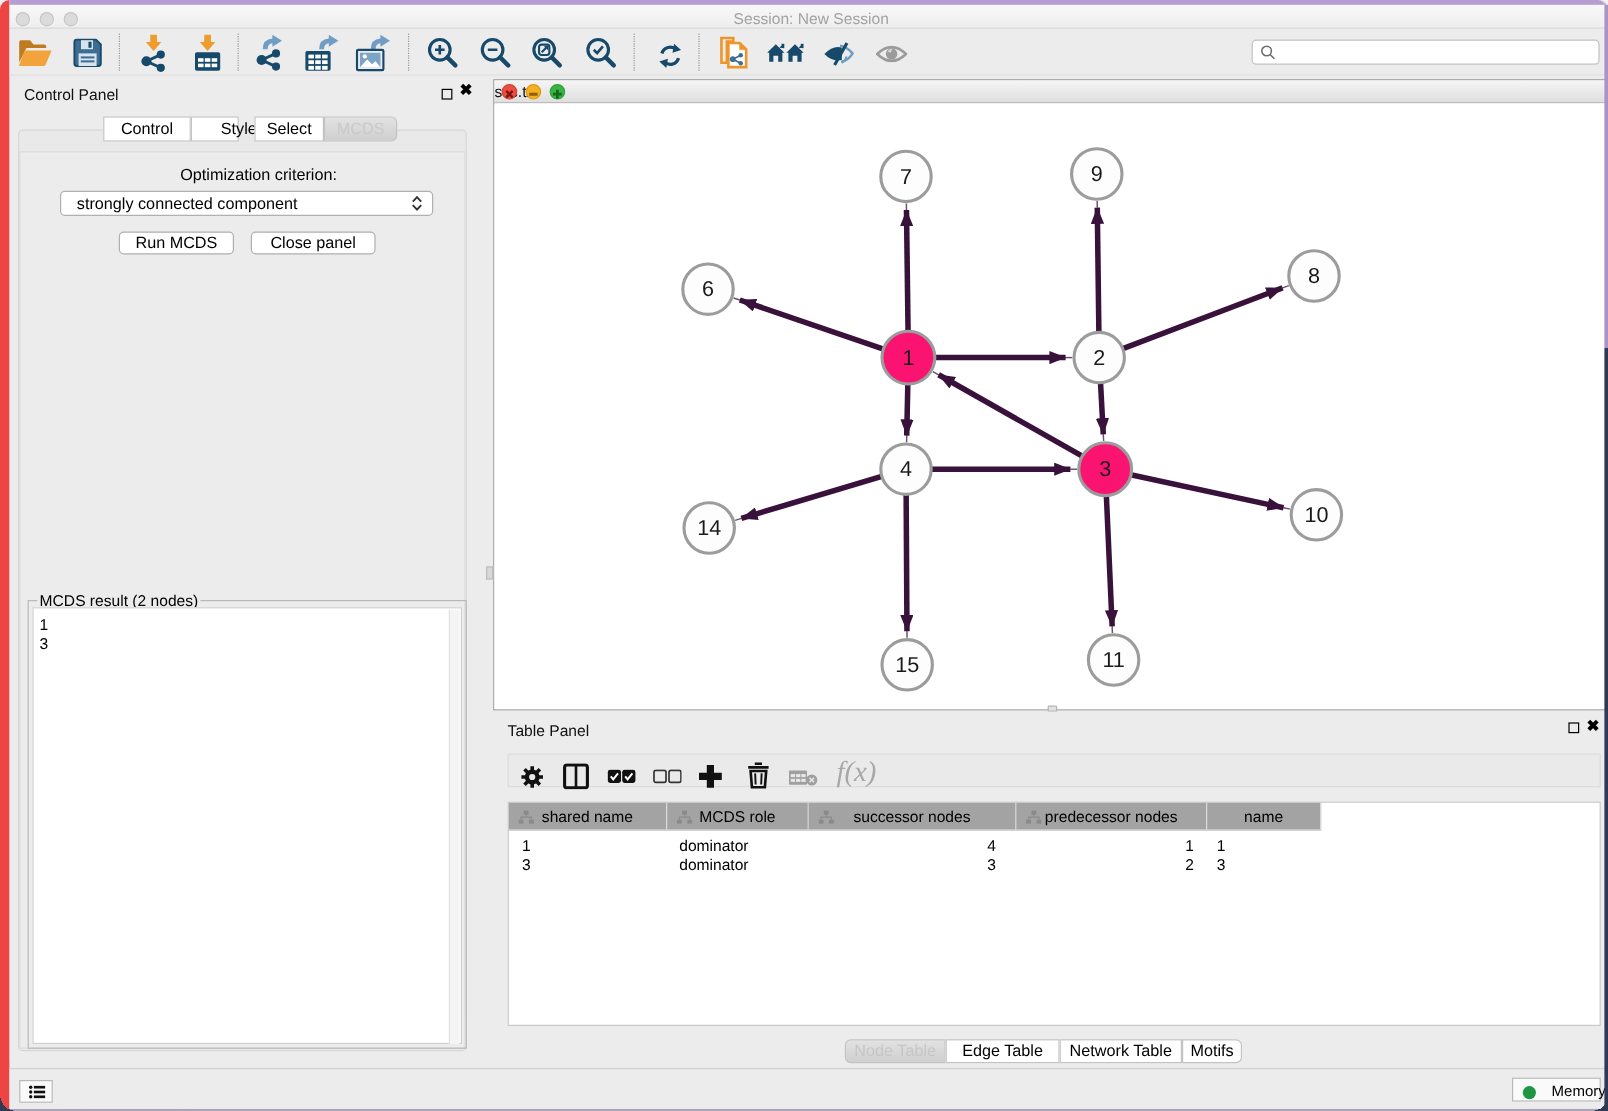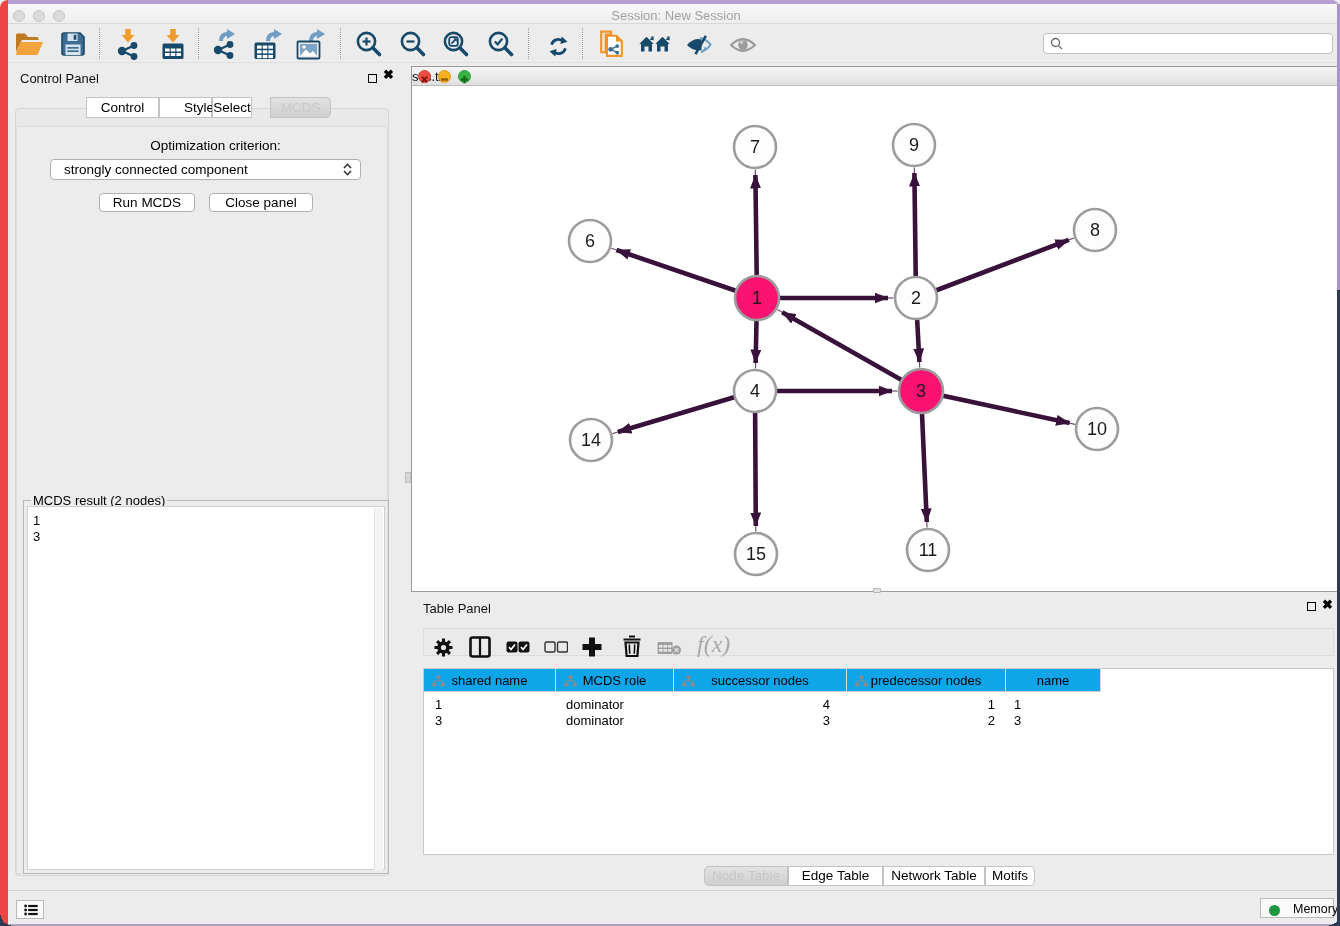--- a/index.html
+++ b/index.html
@@ -67,21 +67,21 @@
      font-size:13px; text-align:left; color:#111; line-height:19px; }
   .tl2 { position:absolute; top:3px; width:13px; height:13px; border-radius:50%; }
   #netcanvas { position:absolute; left:0; top:20px; width:933px; height:504px; background:#fff; }
   
   #tpanel { position:absolute; left:403px; top:598px; width:935px; height:292px; background:#ececec; }
   #tp-h { position:absolute; left:12px; top:3px; font-size:13px; color:#111; }
   #tp-toolbar { position:absolute; left:12px; top:30px; width:911px; height:28px;
      background:#eaeaea; border:1px solid #dcdcdc;text-align:right; }
   #tp-table { position:absolute; left:12px; top:70px; width:911px; height:187px; background:#fff;
      border:1px solid #c9c9c9; }
-  .th { position:absolute; top:0; height:23px; background:#0ea5e9; border-right:1px solid #d9d9d9;
+  .th { position:absolute; top:0; height:23px; background:#a3a3a3; border-right:1px solid #d9d9d9;
      border-bottom:1px solid #cdcdcd; font-size:13px; text-align:center; line-height:23px; }
   .treei { position:absolute; left:8px; top:6px; }
   .td { position:absolute; font-size:13px; height:16px; line-height:16px; }
   .btab { position:absolute; top:268px; height:20px; background:#fff; border:1px solid #c3c3c3;
      font-size:13.5px; text-align:center; line-height:18px; }
   
   #statusbar { position:absolute; left:-2px; top:890px; width:1340px; height:36px;
      background:#ececec; border-top:1px solid #cfcfcf; }
   #listbtn { position:absolute; left:10px; top:9px; width:28px; height:19px; background:#fafafa;
      border:1px solid #b9b9b9; }
@@ -254,22 +254,22 @@
     </div>
   </div>
 
   <div id="cpanel">
     <div id="cpanel-h">Control Panel</div>
     <div class="ph-float" style="left:360px; top:10px;"></div>
     <div class="ph-x" style="left:375px; top:3px;">✖</div>
     <div id="cp-sub"></div>
     <div id="cp-inner"></div>
     <div class="tab" style="left:78px; width:73px;">Control</div>
-    <div class="tab" style="left:151px; width:53px;padding-left:24px;">Style</div>
-    <div class="tab" style="left:204px; width:40px;">Select</div>
+    <div class="tab" style="left:151px; width:40px;padding-left:24px;">Style</div>
+    <div class="tab" style="left:204px; width:58px;">Select</div>
     <div class="tab" style="left:262px; width:61px; background:linear-gradient(#e2e2e2,#cfcfcf); color:#c9c9c9; border-radius:0 5px 5px 0;">MCDS</div>
     <div id="optlabel">Optimization criterion:</div>
     <div id="dropdown">strongly connected component
       <svg width="9" height="13" viewBox="0 0 9 13" style="position:absolute; right:8px; top:3px;">
         <path d="M1 5 L4.5 1.3 L8 5" fill="none" stroke="#333" stroke-width="1.6"></path>
         <path d="M1 8 L4.5 11.7 L8 8" fill="none" stroke="#333" stroke-width="1.6"></path>
       </svg>
     </div>
     <div class="btn" style="left:91px; width:96px;">Run MCDS</div>
     <div class="btn" style="left:201px; width:104px;">Close panel</div>

